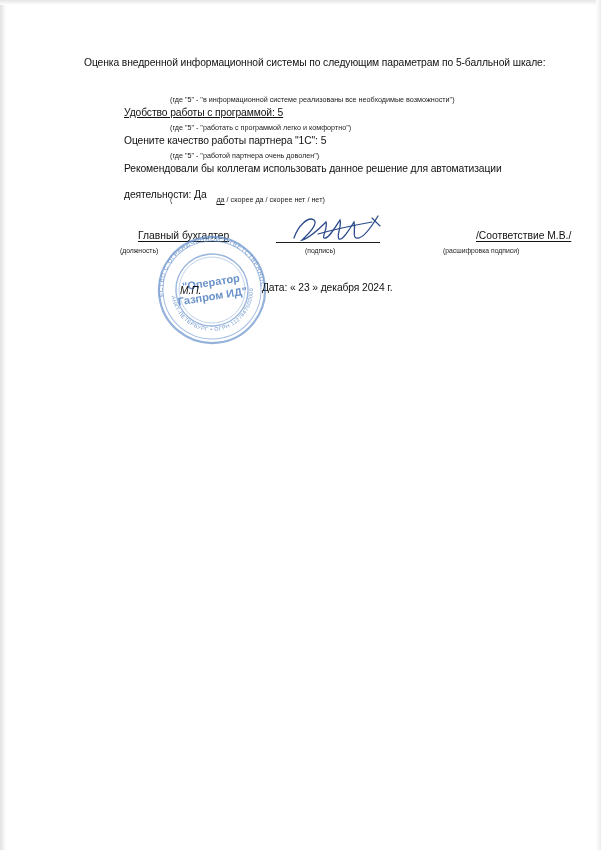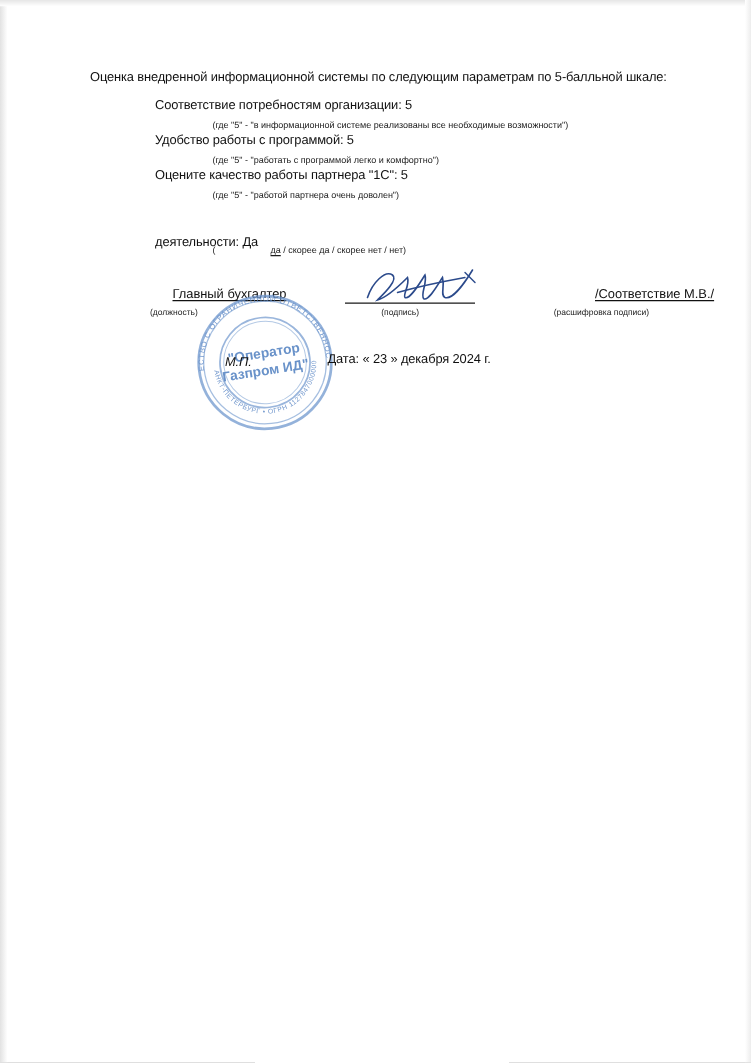--- a/index.html
+++ b/index.html
@@ -96,31 +96,31 @@
 </head>
 <body>
 
 <div class="page">
   <div class="scan-edge-left"></div>
   <div class="scan-edge-top"></div>
   <div class="scan-edge-right"></div>
 
   <div class="content">
 
-    <div class="line t-main" style="left:72px; top:57px;">Оценка внедренной информационной системы по следующим параметрам по 5-балльной шкале:</div>
+    <div class="line t-main" style="left:84px; top:57px;">Оценка внедренной информационной системы по следующим параметрам по 5-балльной шкале:</div>
 
-    <div class="line t-main" style="left:124px; top:79px;">Соответствие потребностям организации: 5</div>
     <div class="line t-hint" style="left:170px; top:95px;">(где "5" - "в информационной системе реализованы все необходимые возможности")</div>
 
-    <div class="line t-main" style="left:124px; top:107px;">Удобство работы с программой: 5</div>
+    <div class="line t-main" style="left:124px; top:107px;text-decoration:underline;">Удобство работы с программой: 5</div>
     <div class="line t-hint" style="left:170px; top:123px;">(где "5" - "работать с программой легко и комфортно")</div>
 
     <div class="line t-main" style="left:124px; top:135px;">Оцените качество работы партнера "1С": 5</div>
     <div class="line t-hint" style="left:170px; top:151px;">(где "5" - "работой партнера очень доволен")</div>
 
+    <div class="line t-main" style="left:124px; top:163px;">Рекомендовали бы коллегам использовать данное решение для автоматизации</div>
     <div class="line t-main" style="left:124px; top:189px;">деятельности: Да</div>
     <div class="line t-hint" style="left:170px; top:195px;">
       <span>(</span><span class="u">да</span><span> / скорее да / скорее нет / нет)</span>
     </div>
 
     <div class="line t-sig u" style="left:94px; top:230px;">Главный бухгалтер</div>
     <div class="line t-cap" style="left:120px; top:247px;">(должность)</div>
 
     <div class="sig-rule" style="left:276px; top:242px; width:104px;"></div>
     <div class="line t-cap" style="left:305px; top:247px;">(подпись)</div>

